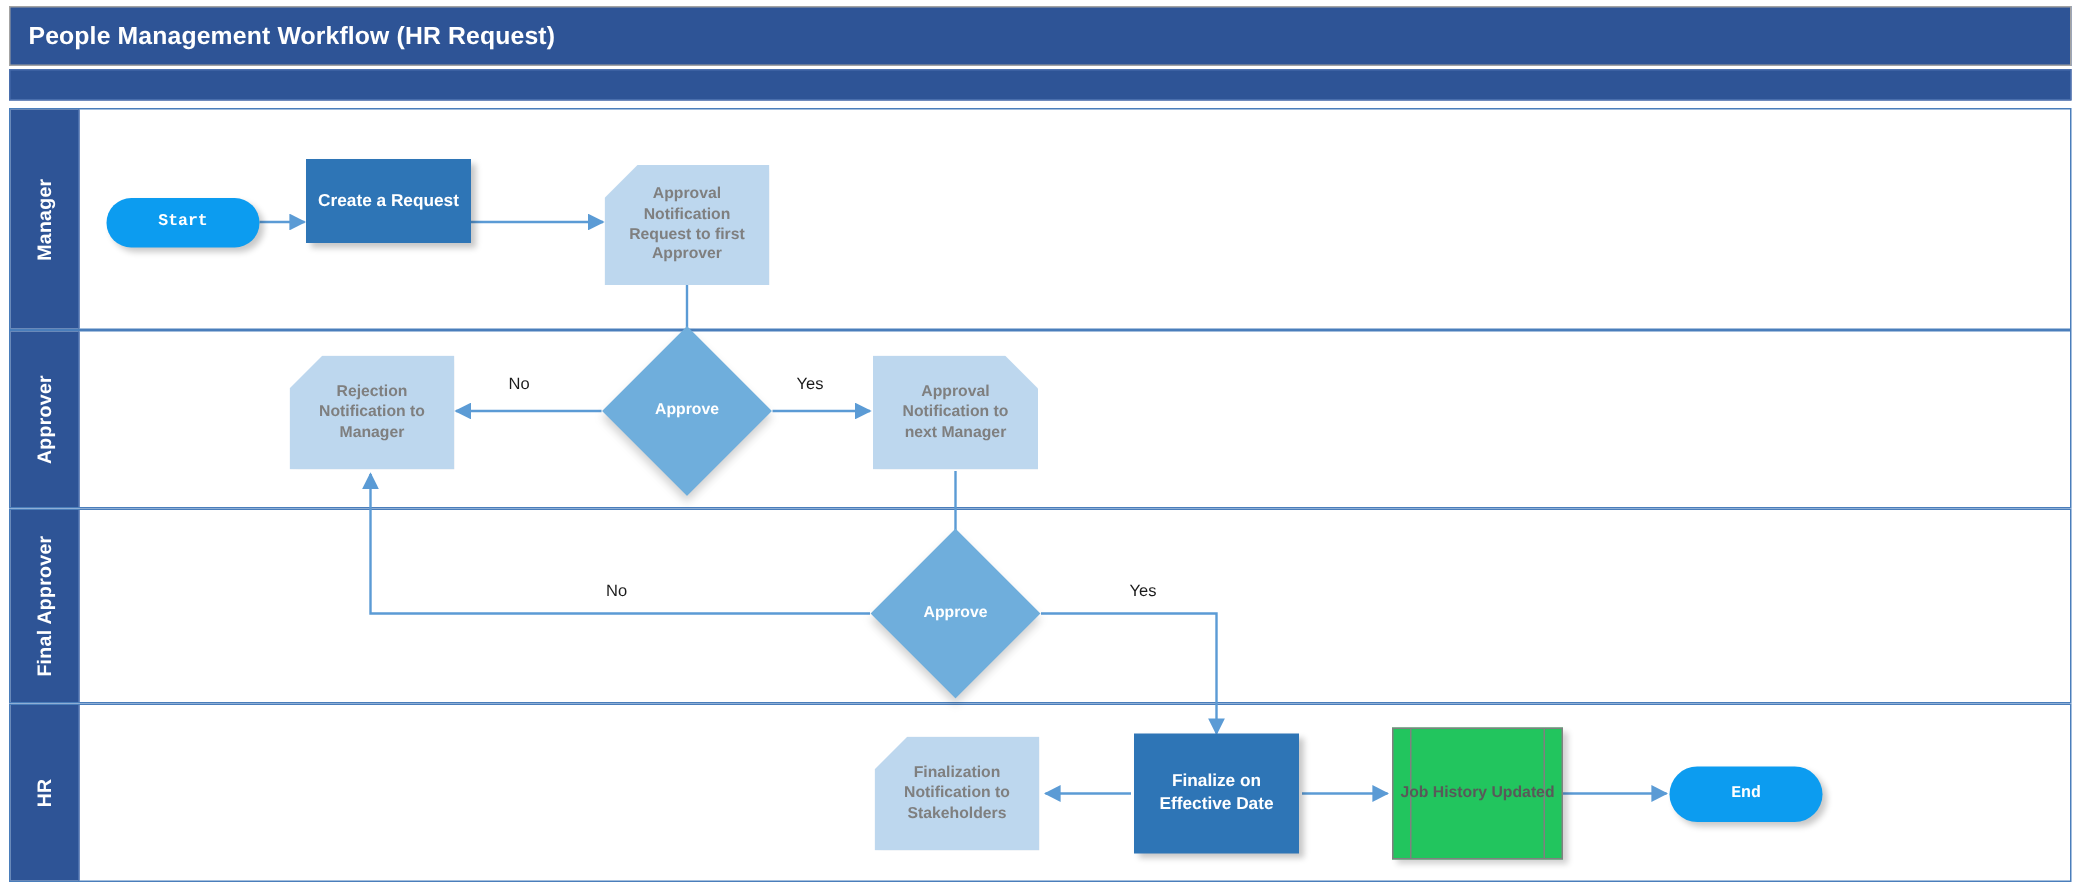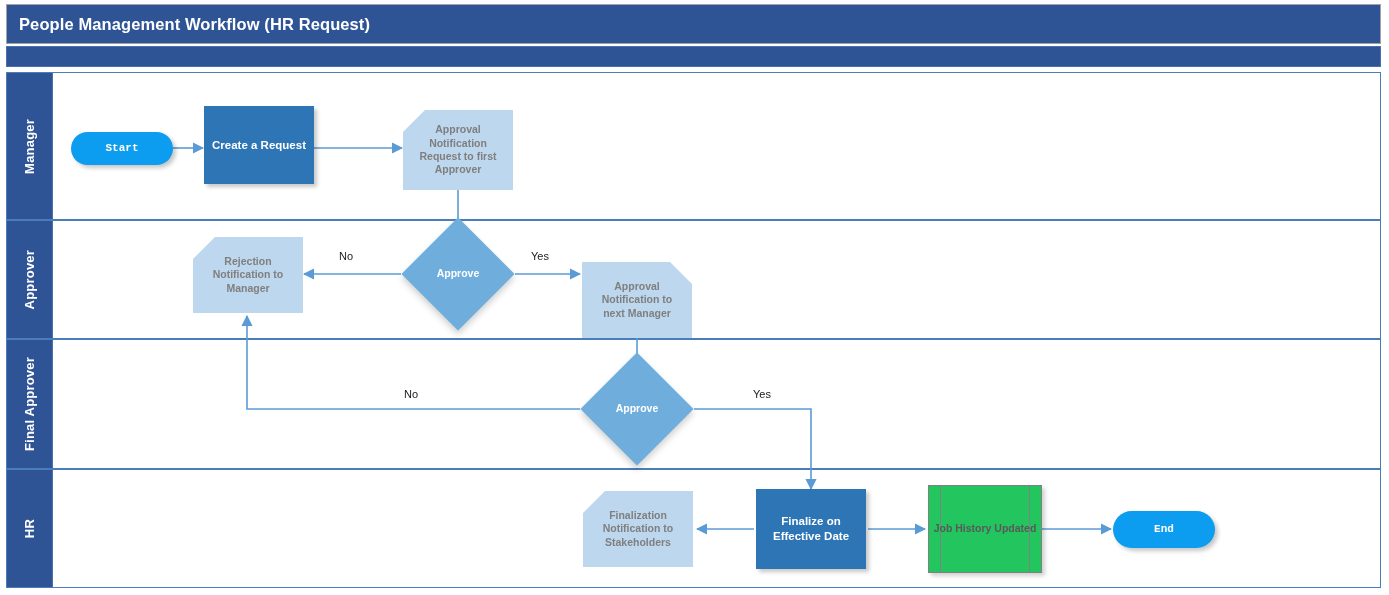--- a/index.html
+++ b/index.html
@@ -142,21 +142,20 @@
     font-size: 10.5px;
     font-weight: bold;
     filter: drop-shadow(3px 3px 3px rgba(0,0,0,0.20));
     align-items: center;
   }
   .note.clip-tl {
     clip-path: polygon(22px 0, 100% 0, 100% 100%, 0 100%, 0 22px);
   }
   .note.clip-tr {
     clip-path: polygon(0 0, calc(100% - 22px) 0, 100% 22px, 100% 100%, 0 100%);
-    margin-top: 25px;
   }
   .note .note-text { padding: 0 8px; }
 
   
   .decision {
     color: #ffffff;
     font-size: 10.5px;
     font-weight: bold;
   }
   .decision .dia {
@@ -280,21 +279,21 @@
       <path d="M 1042 529 L 1111 529"></path>
     </g>
   </svg>
 
   <div id="shapes">
 
     <div class="node pill" style="left:71px; top:132px; width:102px; height:33px;">
       <span>Start</span>
     </div>
 
-    <div class="node process" style="left:204px; top:106px; width:110px; height:78px;">
+    <div class="node process" style="left:204px; top:106px; width:110px; height:56px;">
       <span>Create a Request</span>
     </div>
 
     <div class="node note clip-tl" style="left:403px; top:110px; width:110px; height:80px;">
       <span class="note-text">Approval Notification Request to first Approver</span>
     </div>
 
     <div class="node note clip-tl" style="left:193px; top:237px; width:110px; height:76px;">
       <span class="note-text">Rejection Notification to Manager</span>
     </div>

